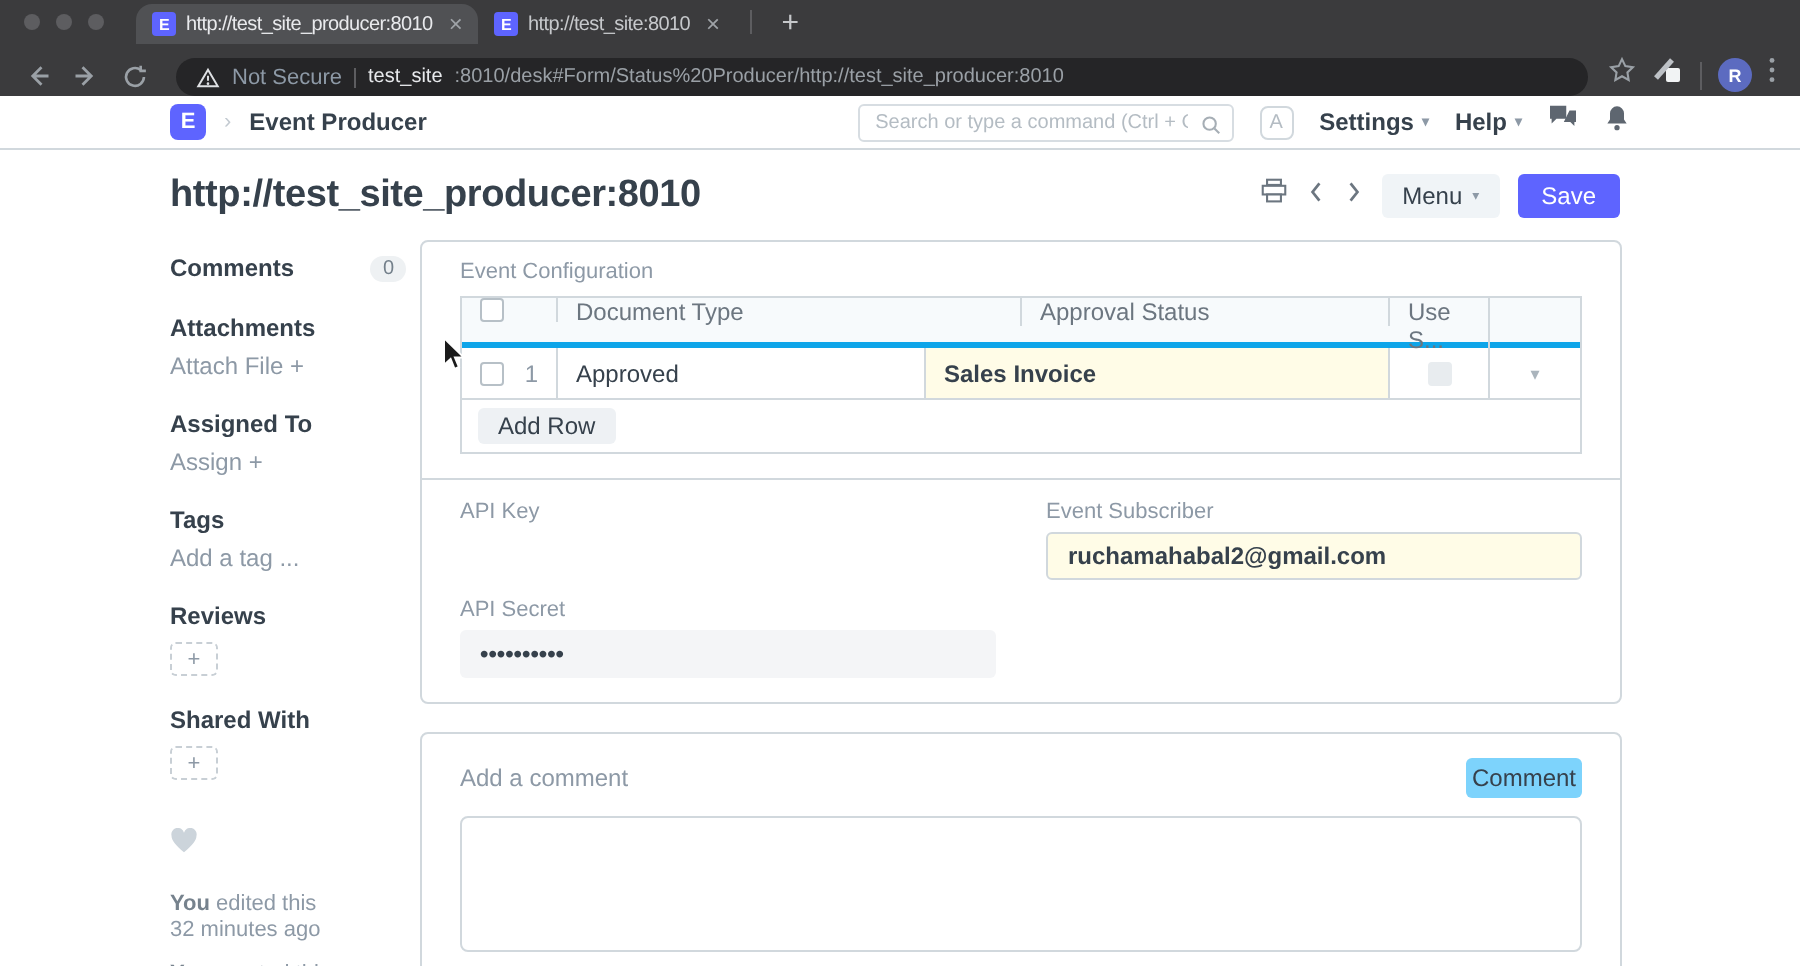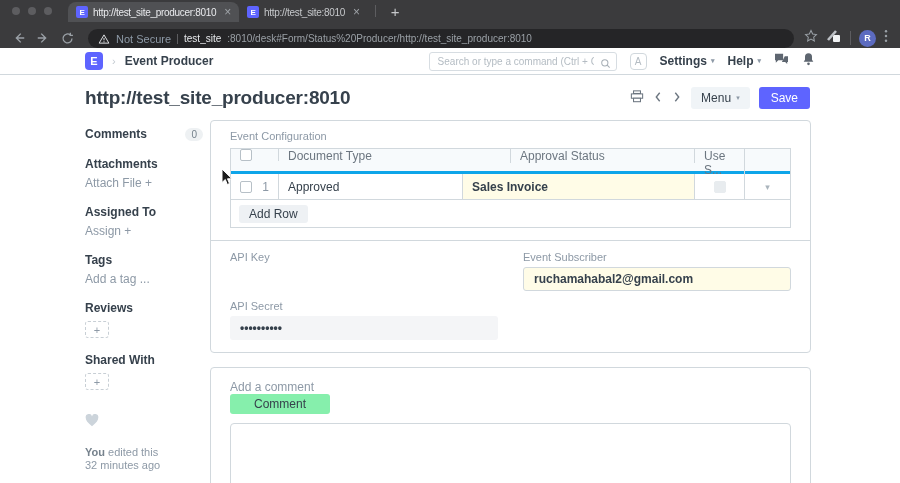--- a/index.html
+++ b/index.html
@@ -88,23 +88,23 @@
   .g-foot { padding:4px 8px; }
   .add-row-btn { background:#eef1f4; color:#36414c; padding:2px 10px; height:18px; }
   .divider { border-top:1px solid #d1d8dd; }
   .sec2 { padding:10px 19px 12px; display:grid; grid-template-columns:1fr 1fr; column-gap:25px; row-gap:9px; }
   .f-label { font-size:11px; color:#8d99a6; margin-bottom:4px; }
   .f-value { height:24px; display:flex; align-items:center; font-size:12px; font-weight:bold; color:#36414c; padding:0 10px; border-radius:3px; }
   .readonly { background:#f4f5f7; }
   .mandatory { background:#fffce7; border:1px solid #d1d8dd; }
 
   .card2 { margin-top:14px; padding:12px 19px; height:130px; }
-  .c-head { display:flex; justify-content:space-between; align-items:flex-start;flex-direction:column; }
+  .c-head { display:flex; justify-content:space-between; align-items:center; }
   .c-label { font-size:12px; color:#8d99a6; }
-  .comment-btn { background:#86efac; color:#36414c; padding:3px 24px; }
+  .comment-btn { background:#7dd3fc; color:#36414c; padding:3px 3px; }
   .comment-box { width:100%; height:68px; border:1px solid #d1d8dd; border-radius:4px; margin-top:9px; resize:none; background:#fff; }
 
   .cursor { position:absolute; left:221px; top:168px; z-index:50; }
 </style>
 </head>
 <body>
 
 <div class="screen">
 
   <div class="tabstrip">

